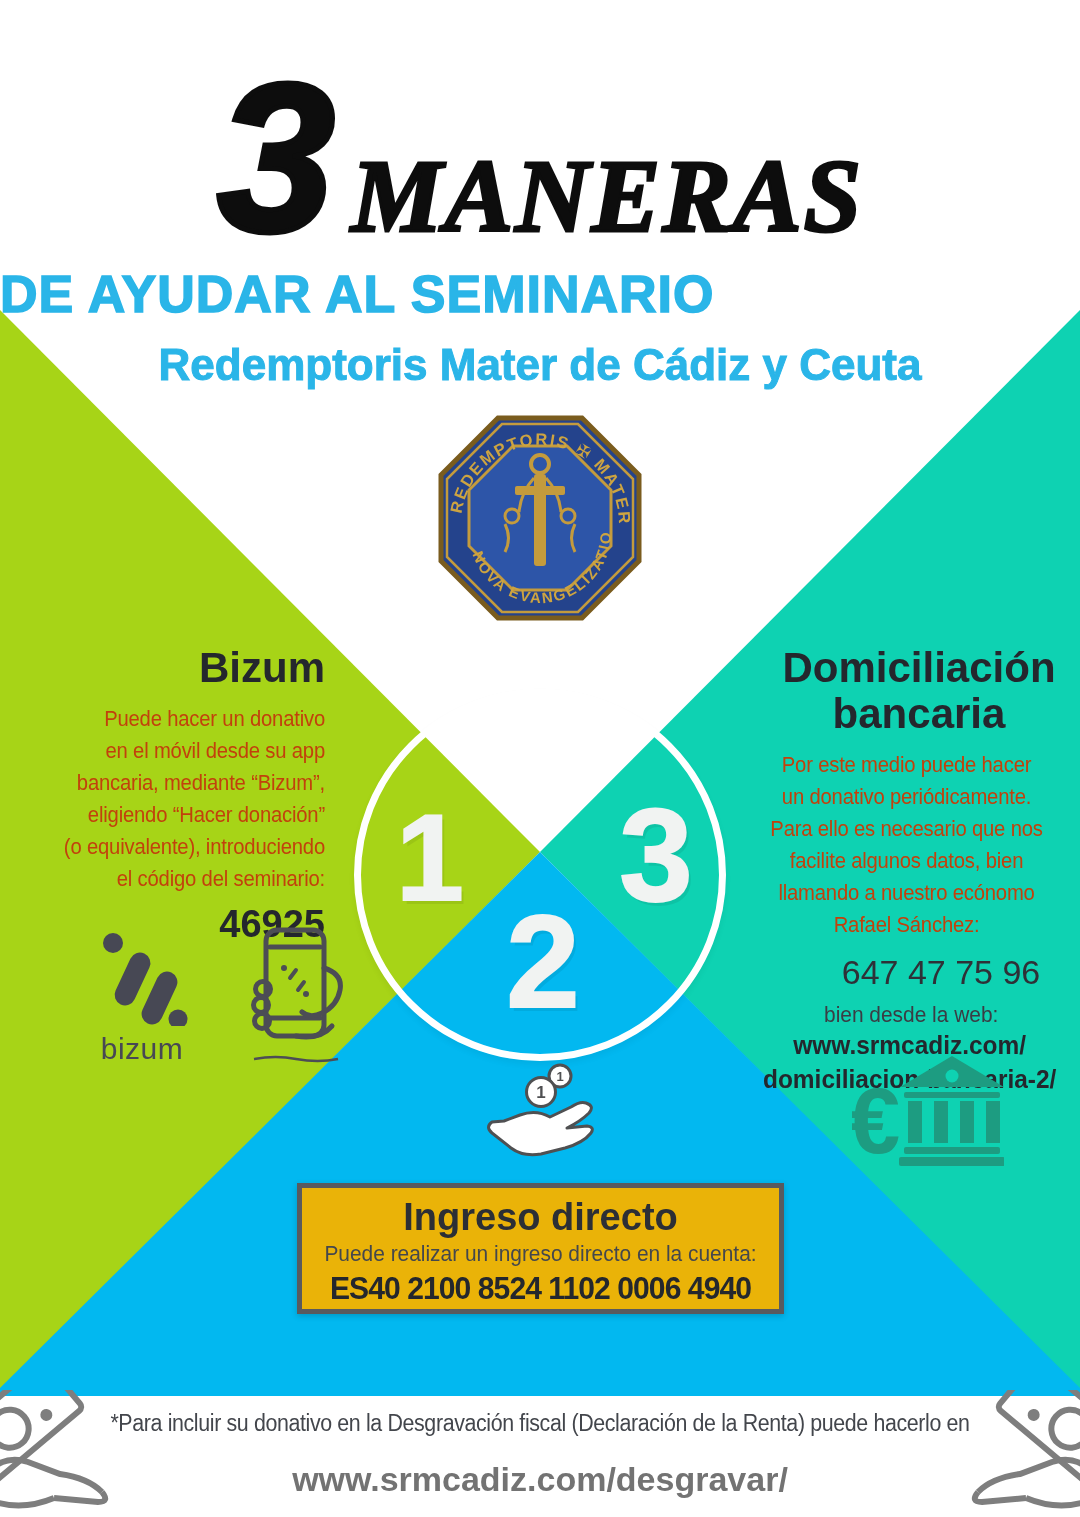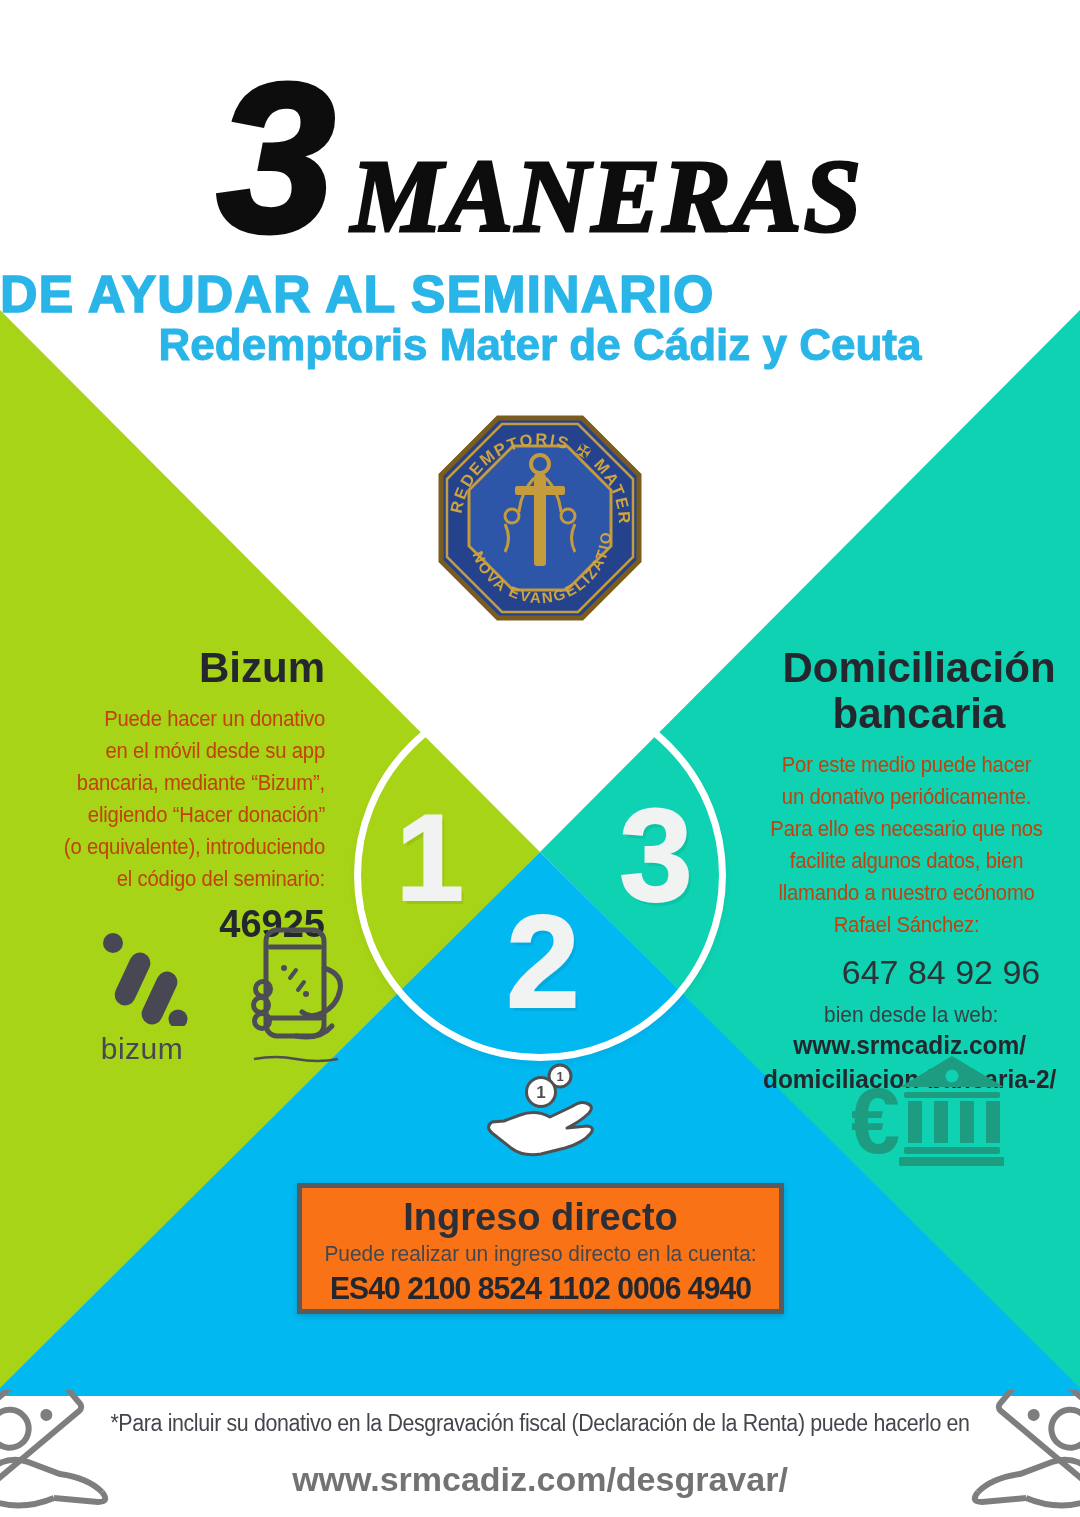--- a/index.html
+++ b/index.html
@@ -33,21 +33,21 @@
     color:#0d0d0d;font-style:italic;font-weight:bold;
   }
   .big3{font-size:212px;line-height:1;-webkit-text-stroke:5px #0d0d0d;}
   .maneras{font-size:103px;line-height:1;-webkit-text-stroke:3px #0d0d0d;letter-spacing:2px;font-family:Liberation Serif, serif;}
   .subtitle{
     position:absolute;left:0;right:0;top:264px;z-index:4;text-align:left;
     color:#2ab5e8;font-size:52px;font-weight:bold;letter-spacing:1px;
     -webkit-text-stroke:1.5px #2ab5e8;
   }
   .institution{
-    position:absolute;left:0;right:0;top:320px;z-index:4;text-align:center;
+    position:absolute;left:0;right:0;top:340px;z-index:4;text-align:center;
     color:#2ab5e8;font-size:44px;font-weight:bold;
     -webkit-text-stroke:1px #2ab5e8;
   }
   .seal{position:absolute;left:435px;top:412px;z-index:4;}
   
   .col{position:absolute;z-index:4;}
   .col h2{margin:0;font-size:42px;line-height:46px;font-weight:bold;color:#24272d;}
   .col-bizum{left:35px;top:645px;width:290px;text-align:right;}
   .col-domi{left:763px;top:645px;width:312px;text-align:center;}
   .col-body{margin-top:12px;color:#c2410c;font-size:22px;}
@@ -62,21 +62,21 @@
   .bizum-logo{position:absolute;left:92px;top:930px;width:100px;text-align:center;z-index:4;}
   .bizum-word{margin-top:2px;font-size:30px;font-weight:500;letter-spacing:.5px;color:#474854;}
   .phone-icon{position:absolute;left:246px;top:926px;z-index:4;}
   .bank-icon{position:absolute;left:852px;top:1056px;z-index:4;}
   .bank-icon text{font-family:"Liberation Sans","DejaVu Sans",sans-serif;}
   .hand-coins{position:absolute;left:484px;top:1058px;z-index:4;}
   .hand-coins text{font-family:"Liberation Sans","DejaVu Sans",sans-serif;}
   
   .ingreso-box{
     position:absolute;left:297px;top:1183px;width:487px;height:131px;z-index:4;
-    box-sizing:border-box;border:5px solid #595a5e;background:#f97316;
+    box-sizing:border-box;border:5px solid #595a5e;background:#eab308;
     text-align:center;box-shadow:0 2px 6px rgba(0,0,0,.18);
   }
   .ingreso-box h2{margin:8px 0 2px;font-size:38px;font-weight:bold;color:#2c2f35;}
   .ingreso-body{font-size:22px;color:#44474d;transform:scaleX(.95);transform-origin:center;white-space:nowrap;}
   .account{margin-top:3px;font-size:32px;font-weight:bold;color:#24272d;letter-spacing:-1px;transform:scaleX(.94);transform-origin:center;white-space:nowrap;}
   
   .foot-note{
     position:absolute;left:0;right:0;top:1410px;z-index:4;text-align:center;
     font-size:23px;letter-spacing:-.4px;color:#43464c;white-space:nowrap;
     transform:scaleX(.93);transform-origin:center;
@@ -187,21 +187,21 @@
   <section class="col col-domi">
     <h2>Domiciliación bancaria</h2>
     <div class="col-body">
       <div class="line">Por este medio puede hacer</div>
       <div class="line">un donativo periódicamente.</div>
       <div class="line">Para ello es necesario que nos</div>
       <div class="line">facilite algunos datos, bien</div>
       <div class="line">llamando a nuestro ecónomo</div>
       <div class="line">Rafael Sánchez:</div>
     </div>
-    <div class="phone-num">647 84 92 96</div>
+    <div class="phone-num">647 47 75 96</div>
     <div class="web-intro">bien desde la web:</div>
     <div class="web-line">www.srmcadiz.com/</div>
     <div class="web-line">domiciliacion-bancaria-2/</div>
   </section>
 
   <div class="bank-icon">
     <svg width="152" height="114" viewBox="0 0 152 114">
       <g fill="#1d9c81">
         <polygon points="100,0 152,31 48,31"></polygon>
         <rect x="52" y="36" width="96" height="6" rx="2"></rect>

